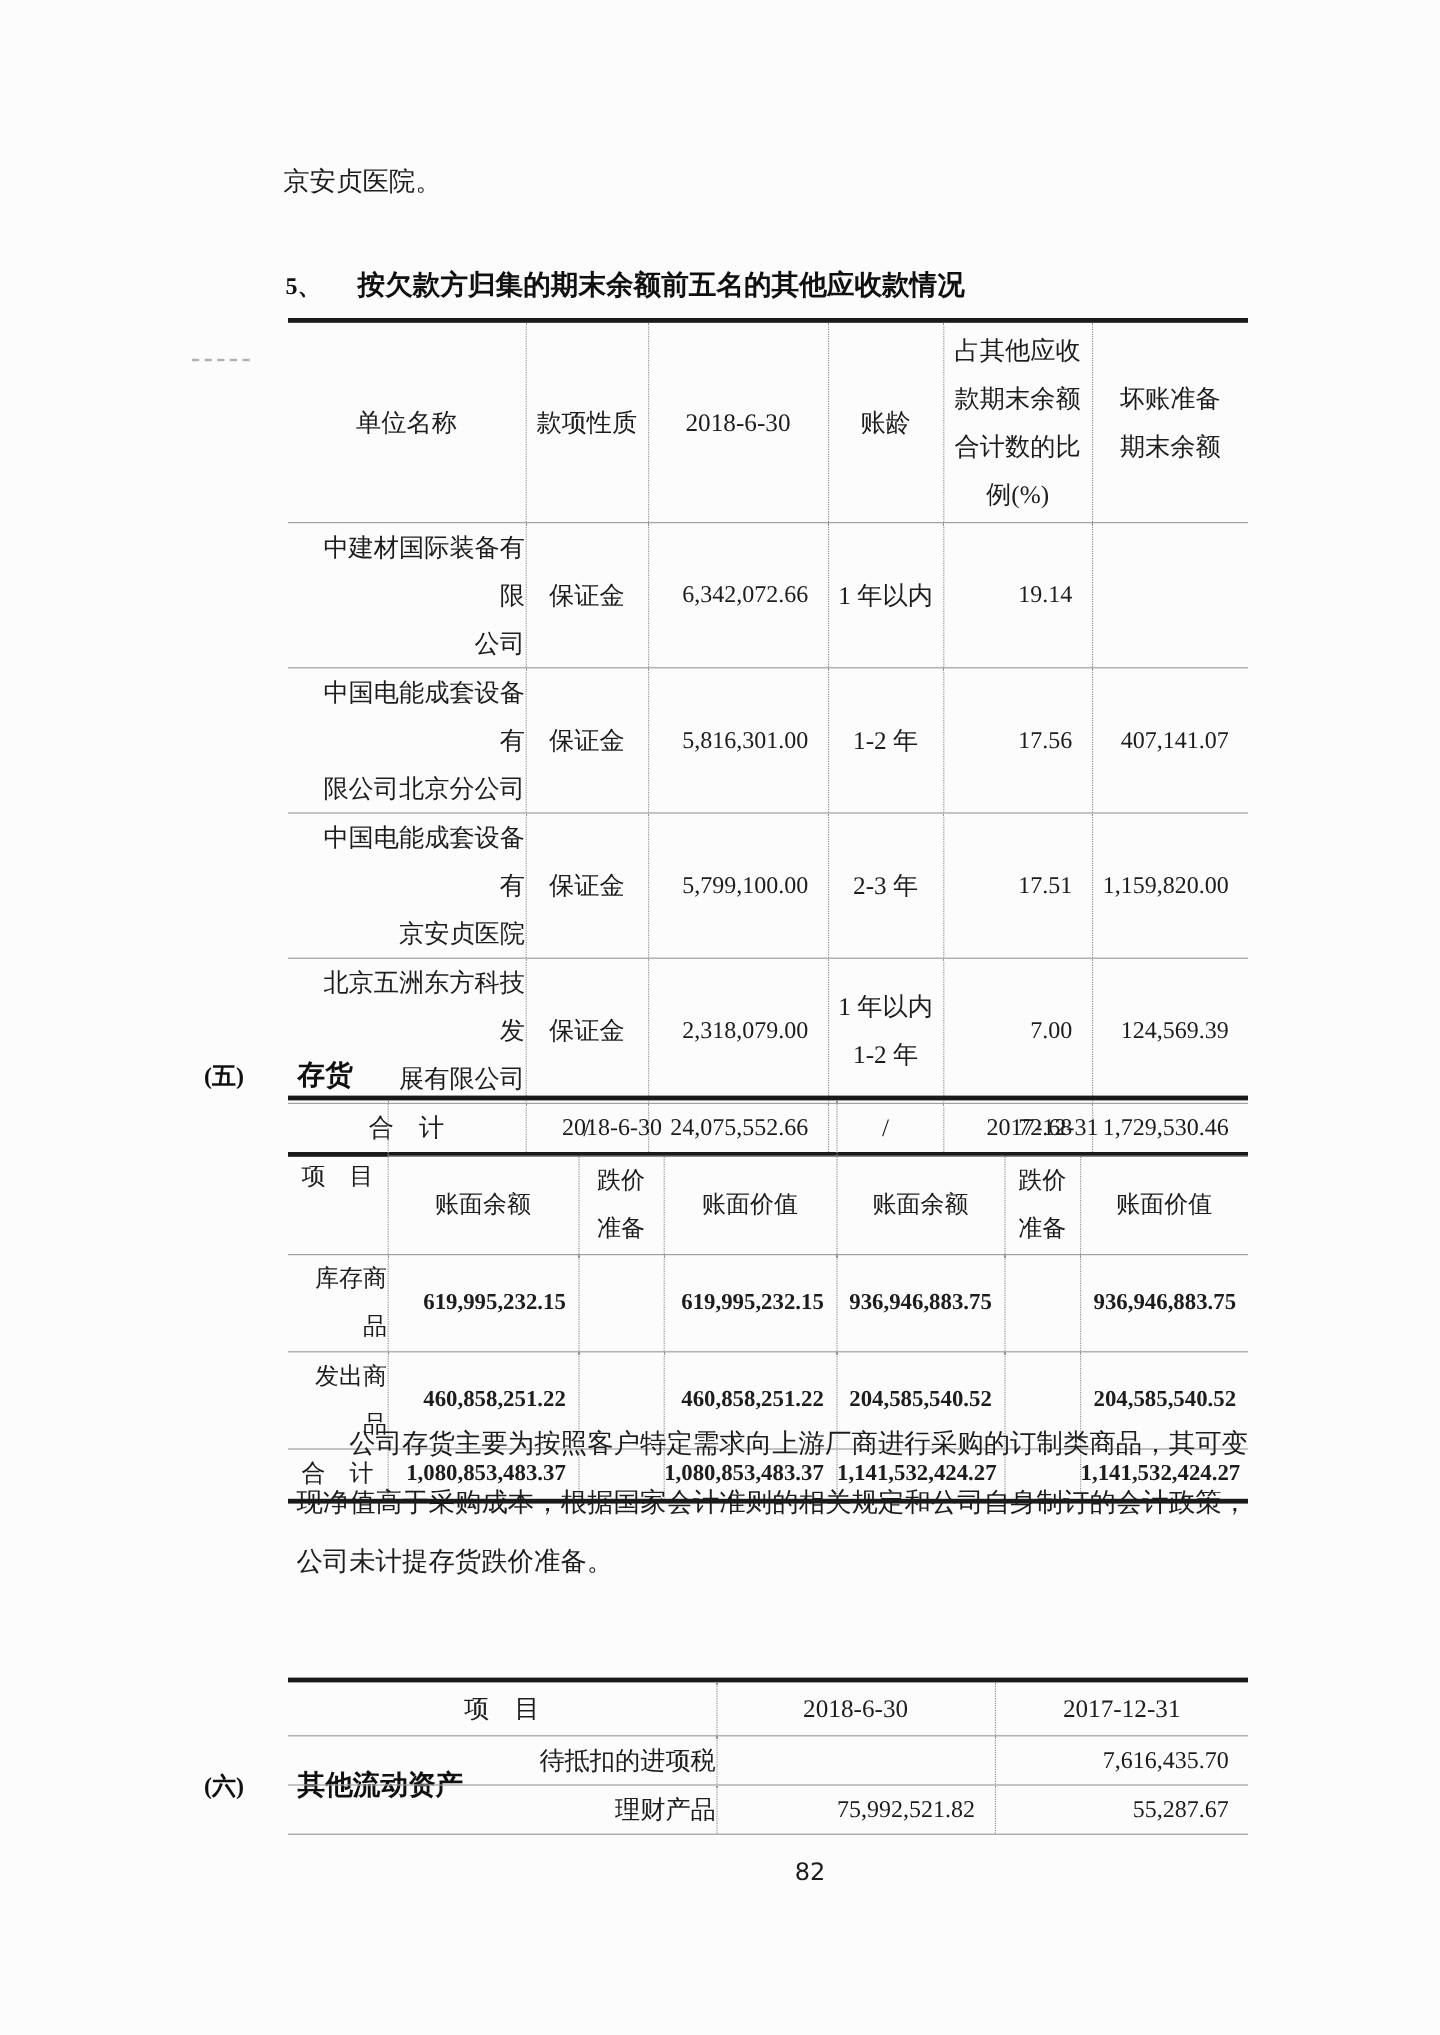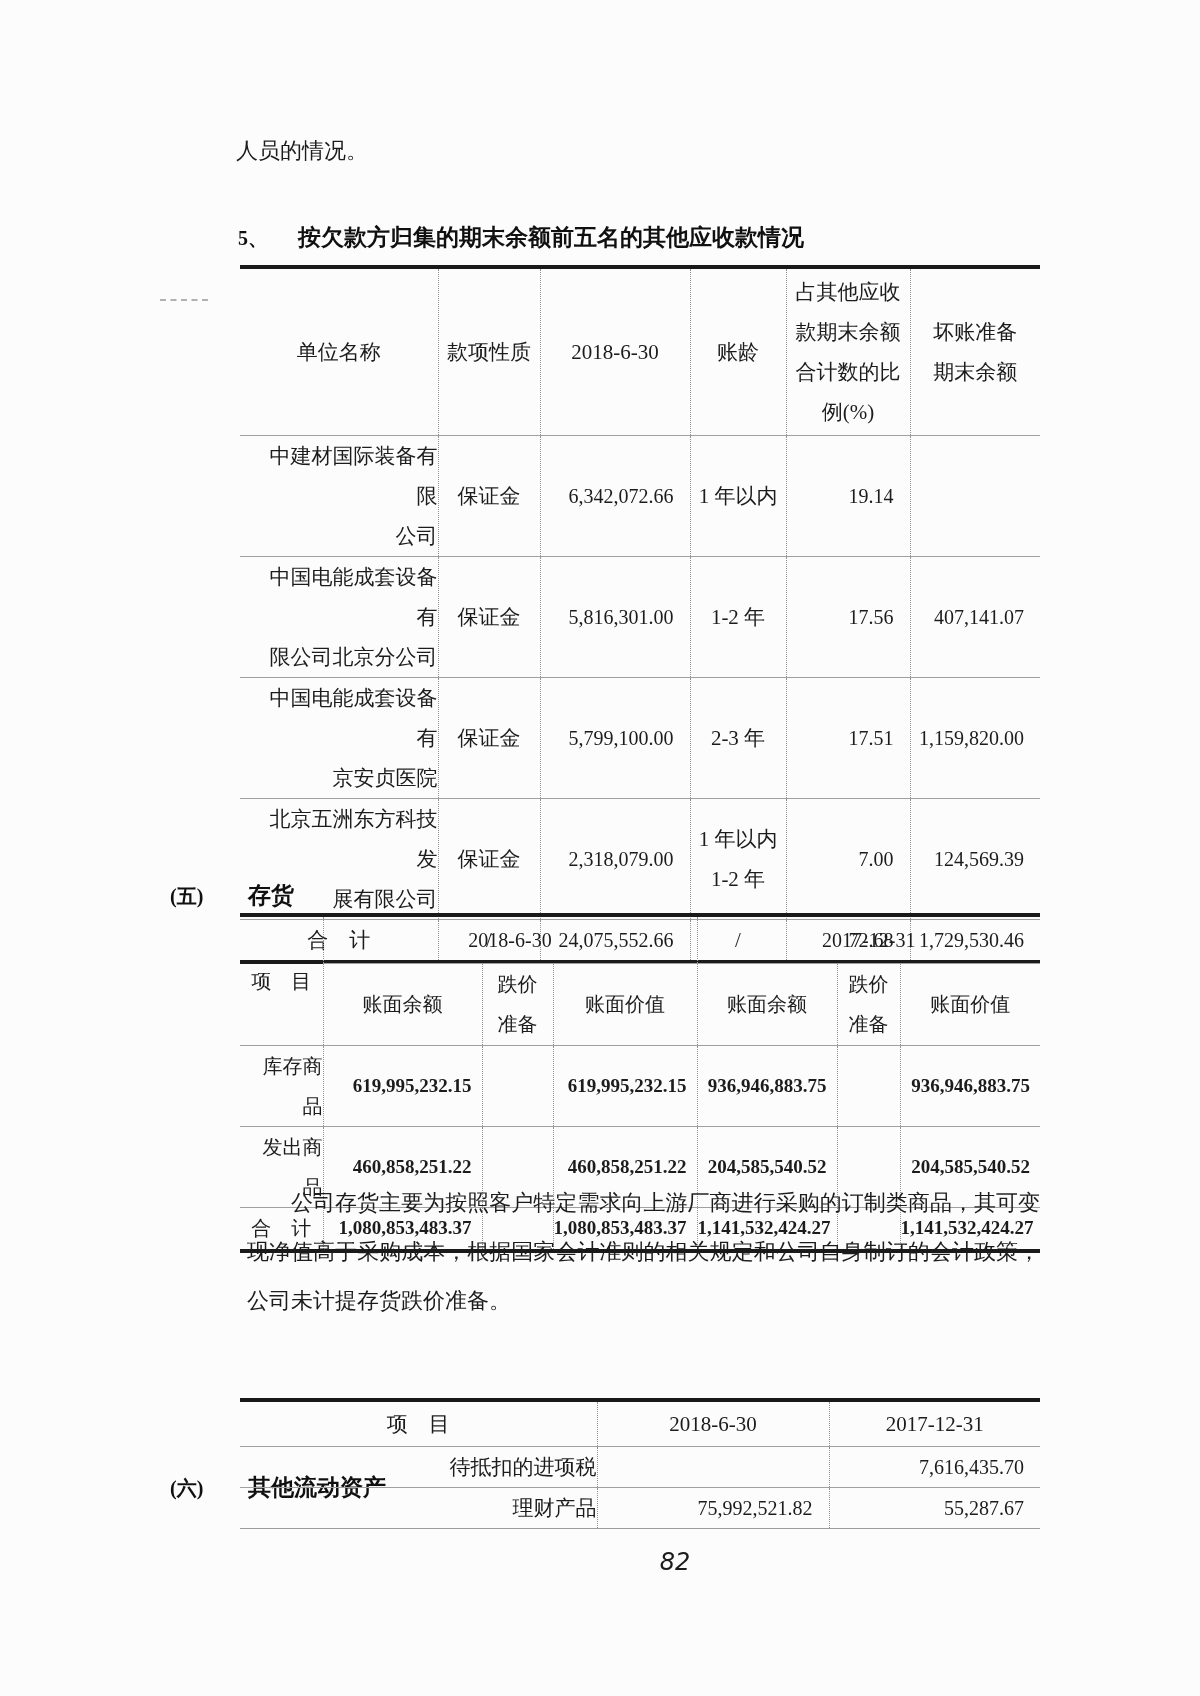--- a/index.html
+++ b/index.html
@@ -30,28 +30,28 @@
   .bl { border-left:1px dotted #949494; }
   tr + tr > td { border-top:1px solid #a0a0a0; }
   .c { text-align:center;font-family:Liberation Serif, serif; }
   .l { text-align:right; padding-left:12px; }
   .r { text-align:right; padding-right:16px; }
   .pre { white-space:pre-line; }
   .num { font-size:20px; }
   .t2 td { font-size:20px; }
   .t2 td.num { font-size:19px; padding-right:10px;font-weight:bold; }
   .note { font-size:22px; line-height:49px; text-align:justify; text-indent:44px; }
-  .pgnum { font-family:"DejaVu Sans","Liberation Sans",sans-serif; font-size:24px; text-align:center;font-style:italic; }
+  .pgnum { font-family:"DejaVu Sans","Liberation Sans",sans-serif; font-size:20px; text-align:center; }
 </style>
 </head>
 <body>
 
 <div class="page">
 
-  <p class="abs intro" style="left:236px; top:136px;">人员的情况。</p>
+  <p class="abs intro" style="left:236px; top:136px;">京安贞医院。</p>
 
   <div class="abs dash" style="left:160px; top:299px; width:48px;"></div>
 
   <div class="abs heading h5" style="left:238px; top:222px;">
     <span class="num">5、</span><span>按欠款方归集的期末余额前五名的其他应收款情况</span>
   </div>
 
   <div class="tbl-wrap" style="left:240px; top:265px; width:800px;">
     <table class="t1">
       <colgroup>

